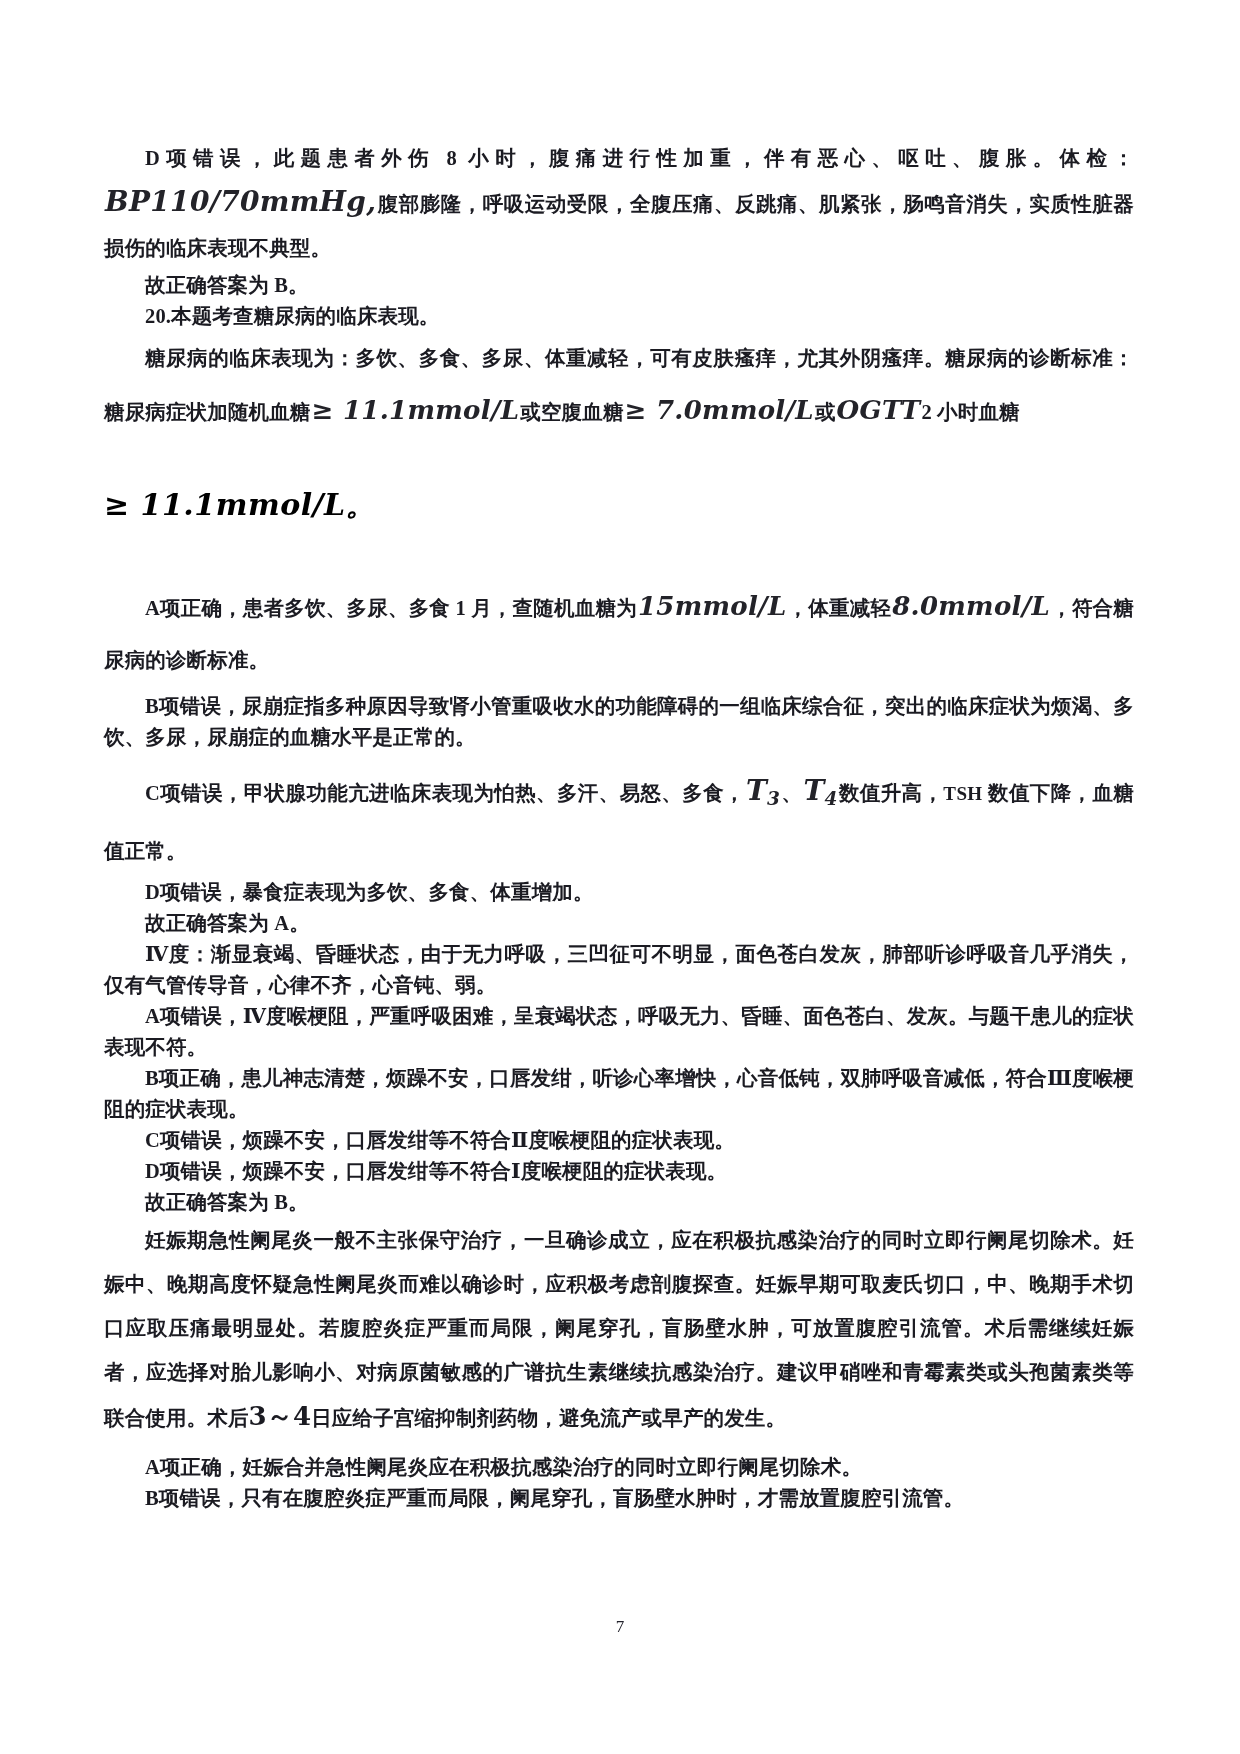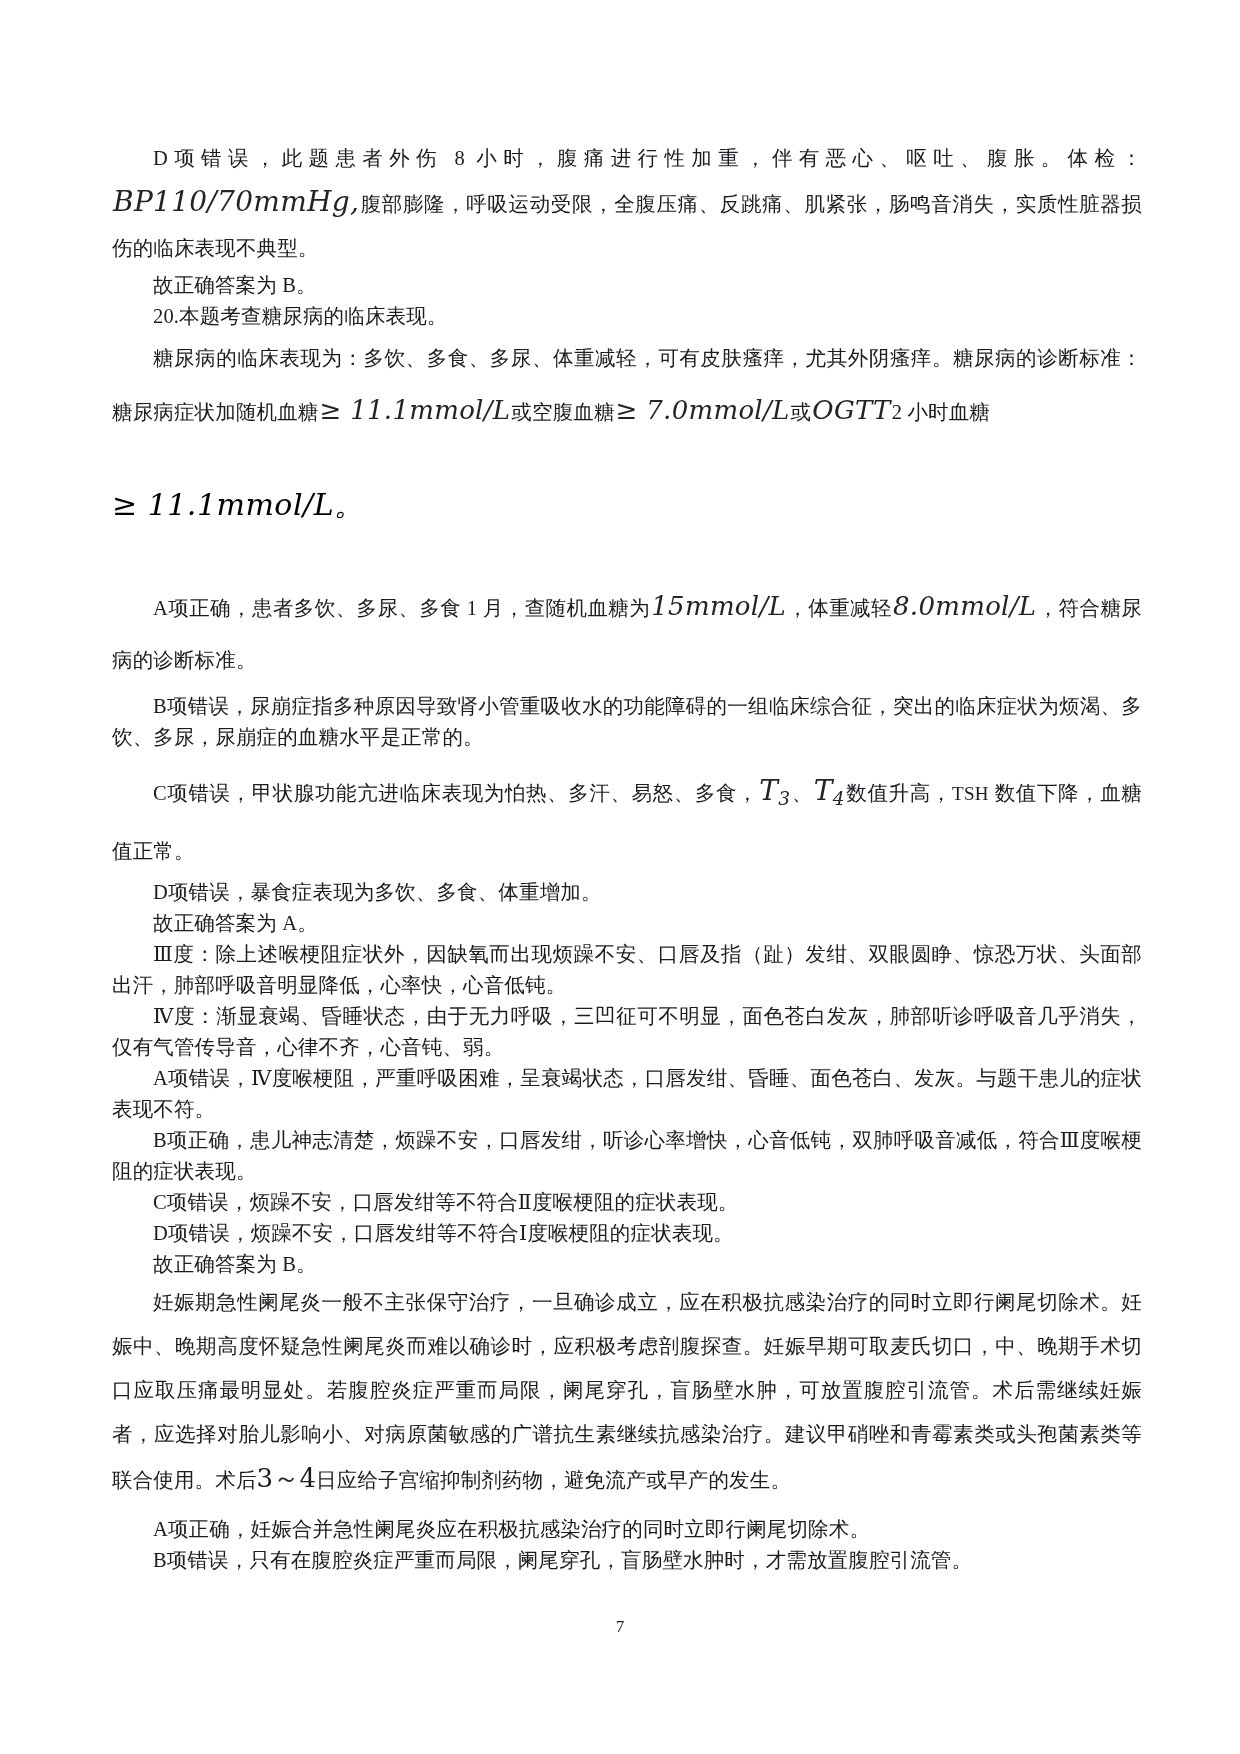--- a/index.html
+++ b/index.html
@@ -14,23 +14,24 @@
     position: relative;
     width: 1240px;
     height: 1754px;
     background: #ffffff;
     margin: 0 auto;
     overflow: hidden;
     box-sizing: border-box;
   }
   .content {
     position: absolute;
-    left: 112px;
+    left: 104px;
     top: 136px;
     width: 1030px;
+    font-weight: bold;
   }
   
   .p {
     font-family: "Liberation Serif", "DejaVu Serif", serif;
     font-size: 20.5px;
     line-height: 31px;
     color: #1b1b22;
     text-align: justify;
     text-justify: inter-ideograph;
     margin: 0 0 0 0;
@@ -127,25 +128,24 @@
     <div class="gap-md"></div>
 
     <p class="p ind math-line2"><span>C项错误，甲状腺功能亢进临床表现为怕热、多汗、易怒、多食，</span><span class="math big">T<span class="sub">3</span></span><span>、</span><span class="math big">T<span class="sub">4</span></span><span>数值升高，</span><span class="small-caps-ascii">TSH</span><span> 数值下降，血糖值正常。</span></p>
 
     <p class="p ind">D项错误，暴食症表现为多饮、多食、体重增加。</p>
 
     <p class="p ind">故正确答案为 A。</p>
 
 
 
-    <p class="p ind">Ⅲ度：除上述喉梗阻症状外，因缺氧而出现烦躁不安、口唇及指（趾）发绀、双眼圆睁、惊恐万状、头面部出汗，肺部呼吸音明显降低，心率快，心音低钝。</p>
 
     <p class="p ind">Ⅳ度：渐显衰竭、昏睡状态，由于无力呼吸，三凹征可不明显，面色苍白发灰，肺部听诊呼吸音几乎消失，仅有气管传导音，心律不齐，心音钝、弱。</p>
 
-    <p class="p ind">A项错误，Ⅳ度喉梗阻，严重呼吸困难，呈衰竭状态，口唇发绀、昏睡、面色苍白、发灰。与题干患儿的症状表现不符。</p>
+    <p class="p ind">A项错误，Ⅳ度喉梗阻，严重呼吸困难，呈衰竭状态，呼吸无力、昏睡、面色苍白、发灰。与题干患儿的症状表现不符。</p>
 
     <p class="p ind">B项正确，患儿神志清楚，烦躁不安，口唇发绀，听诊心率增快，心音低钝，双肺呼吸音减低，符合Ⅲ度喉梗阻的症状表现。</p>
 
     <p class="p ind">C项错误，烦躁不安，口唇发绀等不符合Ⅱ度喉梗阻的症状表现。</p>
 
     <p class="p ind">D项错误，烦躁不安，口唇发绀等不符合Ⅰ度喉梗阻的症状表现。</p>
 
     <p class="p ind">故正确答案为 B。</p>
 
 

